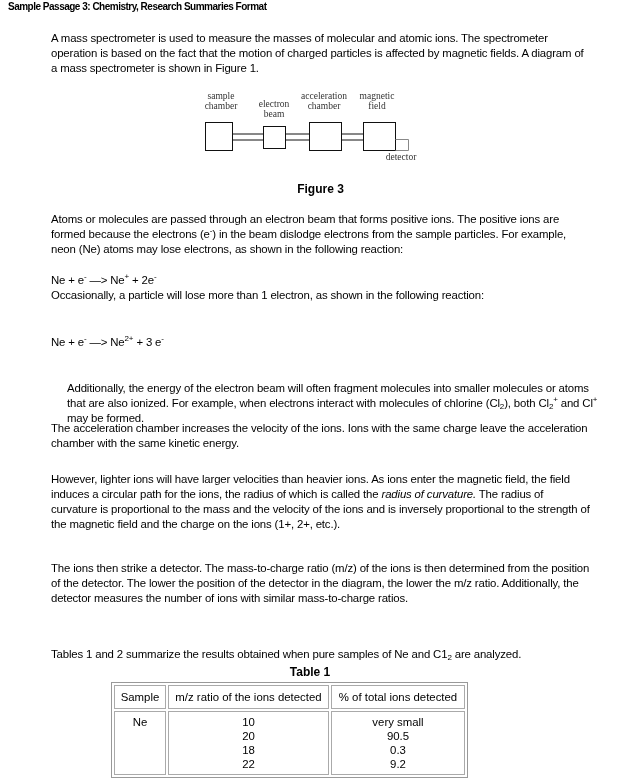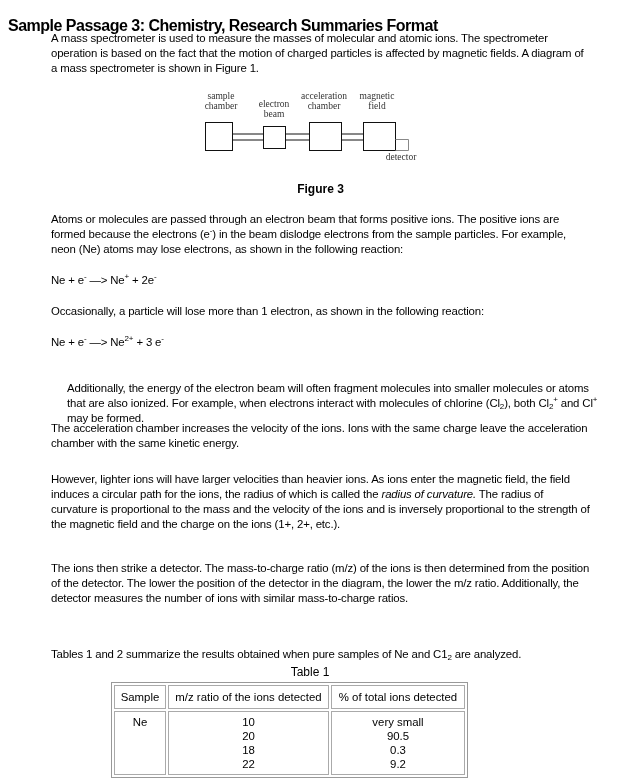--- a/index.html
+++ b/index.html
@@ -1,41 +1,41 @@
 <!DOCTYPE html>
 <html><head>
 <meta charset="utf-8">
 <style>
   html, body { margin: 0; padding: 0; background: #ffffff; }
   body {
     width: 641px; height: 779px; overflow: hidden; position: relative;
     font-family: "Liberation Sans", sans-serif; color: #000; font-size: 11.4px;
   }
   .title {
-    position: absolute; left: 8px; top: 17px;
-    font-weight: bold; font-size: 16px; letter-spacing: -0.5px;
+    position: absolute; left: 8px; top: 1px;
+    font-weight: bold; font-size: 10px; letter-spacing: -0.5px;
   }
   .para {
     position: absolute; left: 51px; width: 540px;
     line-height: 15px; margin: 0; letter-spacing: -0.15px;
   }
   .eq { position: absolute; left: 51px; line-height: 15px; letter-spacing: -0.15px; }
   sup { font-size: 8px; vertical-align: 5px; line-height: 0; }
   sub { font-size: 8px; vertical-align: -2px; line-height: 0; }
   em { }
   .figure { position: absolute; left: 195px; top: 90px; width: 240px; height: 80px; }
   .figure svg { display: block; }
   .diag-label { font-family: "Liberation Serif", serif; font-size: 9.5px; fill: #333; }
   .fig-caption {
     position: absolute; left: 0; width: 641px; top: 182px; text-align: center;
     font-weight: bold; font-size: 12px;
   }
   .table-caption {
     position: absolute; left: 280px; top: 665px; width: 60px; text-align: center;
-    font-weight: normal; font-size: 12px;
+    font-weight: bold; font-size: 12px;
   }
   table.data {
     position: absolute; left: 111px; top: 682px;
     border-collapse: separate; border-spacing: 2px;
     border: 1px solid #999; font-size: 11.4px;
   }
   table.data th, table.data td {
     border: 1px solid #aaa; font-weight: normal; text-align: center;
     padding: 3px 16px; line-height: 14px; vertical-align: top;
   }
@@ -77,21 +77,21 @@
     </g>
   </svg>
 </div>
 
 <div class="fig-caption">Figure 3</div>
 
 <p class="para" style="top:212px;"><span>Atoms or molecules are passed through an electron beam that forms positive ions. The positive ions are formed because the electrons (e</span><sup>-</sup><span>) in the beam dislodge electrons from the sample particles. For example, neon (Ne) atoms may lose electrons, as shown in the following reaction:</span></p>
 
 <div class="eq" style="top:273px;"><span>Ne + e</span><sup>-</sup><span> —&gt; Ne</span><sup>+</sup><span> + 2e</span><sup>-</sup></div>
 
-<p class="para" style="top:304px;">Occasionally, a particle will lose more than 1 electron, as shown in the following reaction:</p>
+<p class="para" style="top:288px;">Occasionally, a particle will lose more than 1 electron, as shown in the following reaction:</p>
 
 <div class="eq" style="top:335px;text-align:center;"><span>Ne + e</span><sup>-</sup><span> —&gt; Ne</span><sup>2+</sup><span> + 3 e</span><sup>-</sup></div>
 
 <p class="para" style="top:381px;margin-left:16px;"><span>Additionally, the energy of the electron beam will often fragment molecules into smaller molecules or atoms that are also ionized. For example, when electrons interact with molecules of chlorine (Cl</span><sub>2</sub><span>), both Cl</span><sub>2</sub><sup>+</sup><span> and Cl</span><sup>+</sup><span> may be formed.</span></p>
 
 <p class="para" style="top:421px;">The acceleration chamber increases the velocity of the ions. Ions with the same charge leave the acceleration chamber with the same kinetic energy.</p>
 
 <p class="para" style="top:472px;"><span>However, lighter ions will have larger velocities than heavier ions. As ions enter the magnetic field, the field induces a circular path for the ions, the radius of which is called the </span><em>radius of curvature.</em><span> The radius of curvature is proportional to the mass and the velocity of the ions and is inversely proportional to the strength of the magnetic field and the charge on the ions (1+, 2+, etc.).</span></p>
 
 <p class="para" style="top:561px;">The ions then strike a detector. The mass-to-charge ratio (m/z) of the ions is then determined from the position of the detector. The lower the position of the detector in the diagram, the lower the m/z ratio. Additionally, the detector measures the number of ions with similar mass-to-charge ratios.</p>

